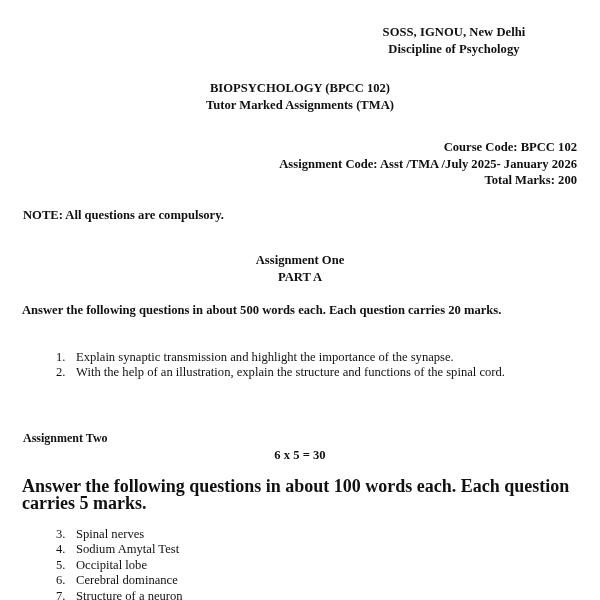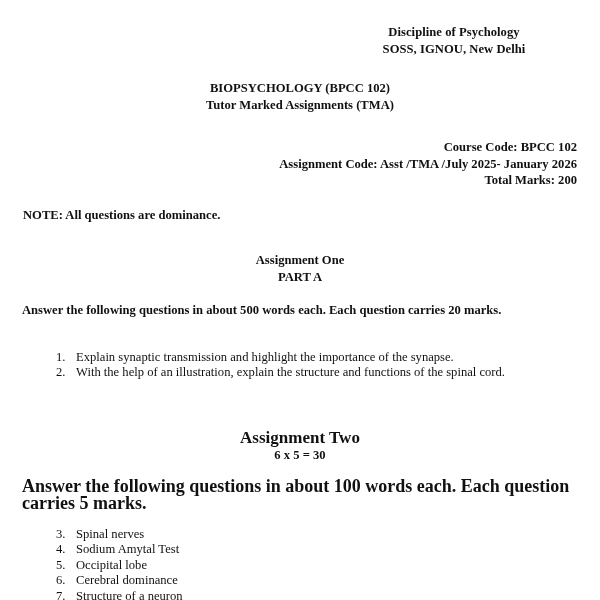--- a/index.html
+++ b/index.html
@@ -132,22 +132,22 @@
     line-height: 17px;
     text-align: left;
   }
 
   
   .assign-two {
     position: absolute;
     left: 23px;
     top: 430px;
     width: 554px;
-    text-align: center;
-    font-size: 17px;
+    text-align: left;
+    font-size: 12px;
     font-weight: bold;
     line-height: 16.5px;
   }
 
   
   .qlist {
     position: absolute;
     margin: 0;
     padding: 0;
     list-style: none;
@@ -178,36 +178,36 @@
   .qlist-two .qtext { text-align: left; }
   .qlist-one .qitem { margin-bottom: 0px; }
 </style>
 </head>
 <body>
 
 <div id="page" style="background: rgb(255, 255, 255); color: rgb(17, 17, 17);">
   <div class="sheet">
 
     <div class="org-block">
+      <div>SOSS, IGNOU, New Delhi</div>
       <div>Discipline of Psychology</div>
-      <div>SOSS, IGNOU, New Delhi</div>
     </div>
 
     <div class="title-block">
       <div>BIOPSYCHOLOGY (BPCC 102)</div>
       <div>Tutor Marked Assignments (TMA)</div>
     </div>
 
     <div class="code-block">
       <div>Course Code: BPCC 102</div>
       <div>Assignment Code: Asst /TMA /July 2025- January 2026</div>
       <div>Total Marks: 200</div>
     </div>
 
-    <div class="note-line">NOTE: All questions are dominance.</div>
+    <div class="note-line">NOTE: All questions are compulsory.</div>
 
     <div class="part-block">
       <div>Assignment One</div>
       <div>PART A</div>
     </div>
 
 
     <div class="instr-a">Answer the following questions in about 500 words each. Each question carries 20 marks.</div>
 
     <ol class="qlist qlist-one">

